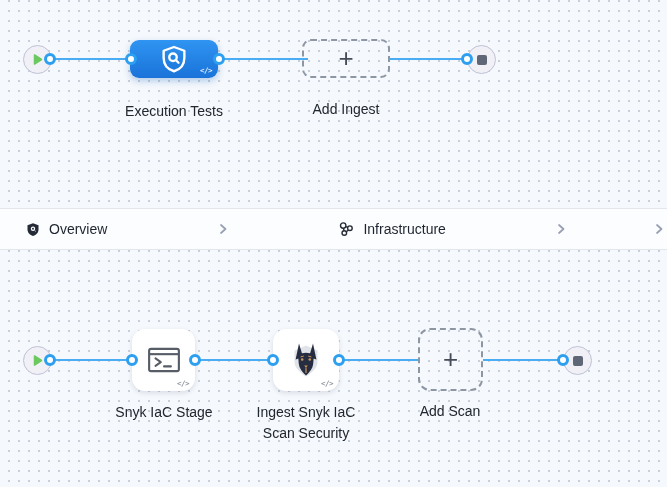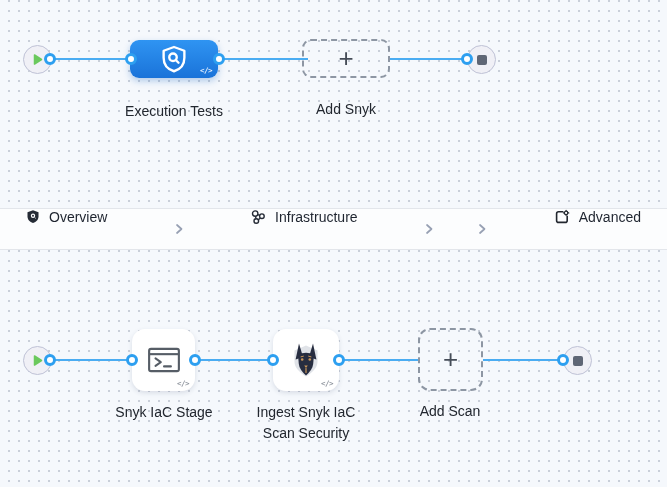--- a/index.html
+++ b/index.html
@@ -58,21 +58,21 @@
   }
 
   
   .tab-bar {
     position:absolute; left:0; top:208px; width:667px; height:42px;
     background:#fcfdfe; border-top:1px solid #e3e6eb; border-bottom:1px solid #e3e6eb;
     display:flex; align-items:center; justify-content:space-between;
     z-index:10; padding:0 2px;
   }
   .tab {
-    position:relative; height:100%; display:flex; gap:9px;
+    position:relative; height:100%; display:flex; align-items:center; gap:9px;
     padding:0 24px; cursor:pointer; font-size:14px; font-weight:500; color:#1f2530;
     white-space:nowrap;
   }
   .tab.active { font-weight:700; }
   .tab.active::after {
     content:""; position:absolute; left:2px; right:2px; bottom:-1px; height:3px;
     background:#2264cd; border-radius:1px;
   }
   .tab-sep { display:flex; align-items:center; color:#97a0b3; }
 
@@ -116,21 +116,21 @@
     </div>
 
     <div class="edge" style="left:390px; top:58px; width:77px;"></div>
     <div class="port" style="left:461px; top:53px;"></div>
 
     <div class="endcap" style="left:467px; top:45px;">
       <span class="stop-square"></span>
     </div>
 
     <div class="node-label" style="left:104px; top:101px; width:140px;">Execution Tests</div>
-    <div class="node-label" style="left:276px; top:99px; width:140px;">Add Snyk</div>
+    <div class="node-label" style="left:276px; top:99px; width:140px;">Add Ingest</div>
   </div>
 
   <div class="tab-bar">
 
     <div class="tab">
       <span>
         <svg width="14" height="15" viewBox="0 0 16 16">
           <path d="M8 0.8 L14.3 3.1 V7.8 C14.3 11.7 11.8 14.5 8 15.5 C4.2 14.5 1.7 11.7 1.7 7.8 V3.1 Z" fill="#252b36"></path>
           <circle cx="8" cy="7.1" r="2.5" fill="#fcfdfe"></circle>
           <circle cx="8" cy="7.1" r="1.1" fill="#252b36"></circle>
@@ -168,35 +168,20 @@
         </svg>
     </span>
 
 
     <span class="tab-sep">
       <svg width="12" height="12" viewBox="0 0 12 12">
           <path d="M4 2 L8.5 6 L4 10" fill="none" stroke="#97a0b3" stroke-width="1.7" stroke-linecap="round" stroke-linejoin="round"></path>
         </svg>
     </span>
 
-    <div class="tab">
-      <span>
-        <svg width="16" height="16" viewBox="0 0 16 16">
-          <path d="M8.8 2.8 H4.6 A2 2 0 0 0 2.6 4.8 V11.4 A2 2 0 0 0 4.6 13.4 H11.2 A2 2 0 0 0 13.2 11.4 V7.2" fill="none" stroke="#22272f" stroke-width="1.6" stroke-linecap="round"></path>
-          <circle cx="12.1" cy="3.9" r="1.7" fill="none" stroke="#22272f" stroke-width="1.2"></circle>
-          <g stroke="#22272f" stroke-width="1.1" stroke-linecap="round">
-            <line x1="12.1" y1="1.2" x2="12.1" y2="2"></line>
-            <line x1="12.1" y1="5.8" x2="12.1" y2="6.6"></line>
-            <line x1="9.4" y1="3.9" x2="10.2" y2="3.9"></line>
-            <line x1="14" y1="3.9" x2="14.8" y2="3.9"></line>
-          </g>
-        </svg>
-      </span>
-      <span>Advanced</span>
-    </div>
   </div>
 
   <div>
 
     <div class="endcap" style="left:23px; top:346px;">
       <span>
         <svg width="15" height="15" viewBox="0 0 15 15">
           <path d="M4.5 3 L11.5 7.5 L4.5 12 Z" fill="#6bc95d" stroke="#6bc95d" stroke-width="1.5" stroke-linejoin="round"></path>
         </svg>
       </span>

